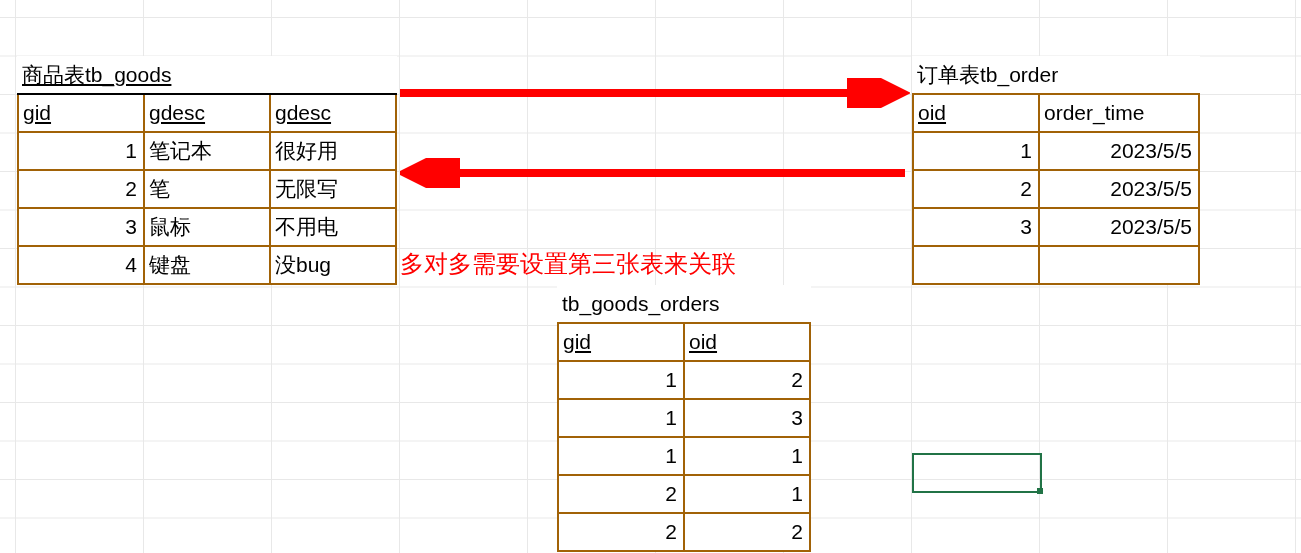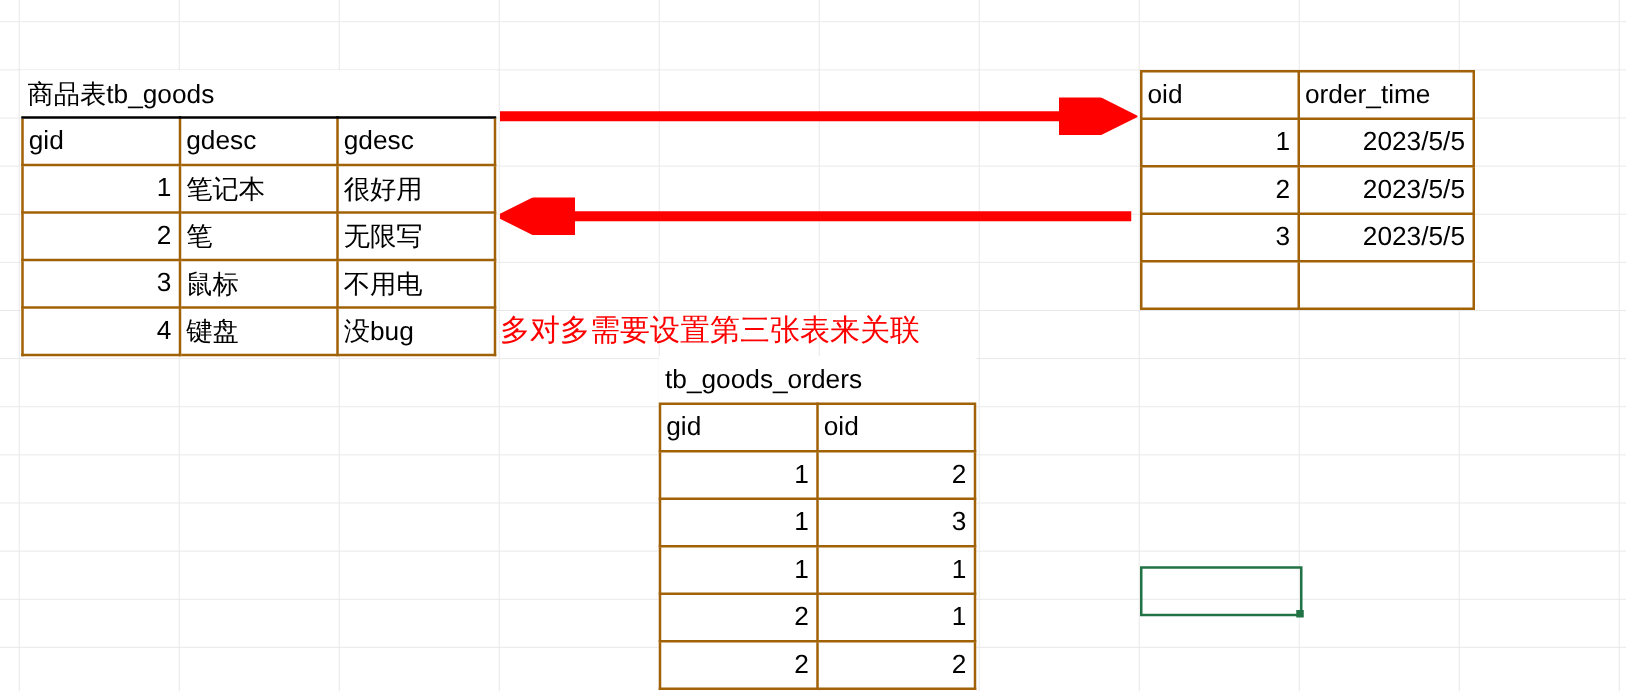--- a/index.html
+++ b/index.html
@@ -30,21 +30,21 @@
     td, th {
       border: 2px solid #a16207;
       padding: 1px 6px 1px 4px;
       height: 38px;
       text-align: left;
       font-weight: normal;
       vertical-align: middle;
     }
     .num { text-align: right; }
     .title-cell { border-bottom: 2px solid #000; }
-    .w-col { width: 126px; }
+    .w-col { width: 126px; text-decoration: underline; }
     .annotation {
       position: absolute;
       color: #ff0000;
       font-size: 24px;
       font-family: "SimSun", "Microsoft YaHei", serif;
       white-space: nowrap;
     }
     .arrow {
       position: absolute;
     }
@@ -98,44 +98,47 @@
   <tr>
     <td class="num">4</td>
     <td>键盘</td>
     <td>没bug</td>
   </tr>
 </tbody>
   </table>
 
 <table style="left:912px; top:56px;">
   <tbody>
+      <tr>
+    <td colspan="2" style="border-top:none;border-left:none;border-right:none;">订单表tb_order</td>
+  </tr>
   <tr>
     <th class="w-col">oid</th>
-    <th style="width:140px">order_time</th>
+    <th style="width:160px">order_time</th>
   </tr>
   <tr>
     <td class="num">1</td>
     <td class="num">2023/5/5</td>
   </tr>
   <tr>
     <td class="num">2</td>
     <td class="num">2023/5/5</td>
   </tr>
   <tr>
     <td class="num">3</td>
     <td class="num">2023/5/5</td>
   </tr>
   <tr>
     <td>&nbsp;</td>
         <td>&nbsp;</td>
   </tr>
 </tbody>
   </table>
 
-<table style="left:527px; top:285px;">
+<table style="left:557px; top:285px;">
   <tbody>
       <tr>
     <td colspan="2" style="border-top:none;border-left:none;border-right:none;">tb_goods_orders</td>
   </tr>
   <tr>
     <th class="w-col">gid</th>
     <th class="w-col">oid</th>
   </tr>
   <tr>
     <td class="num">1</td>

